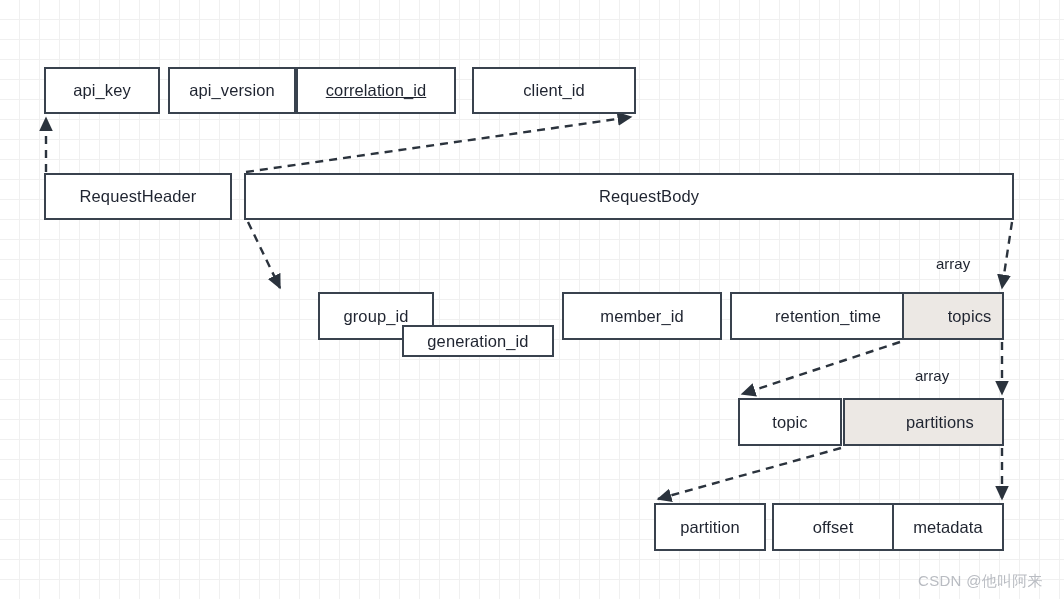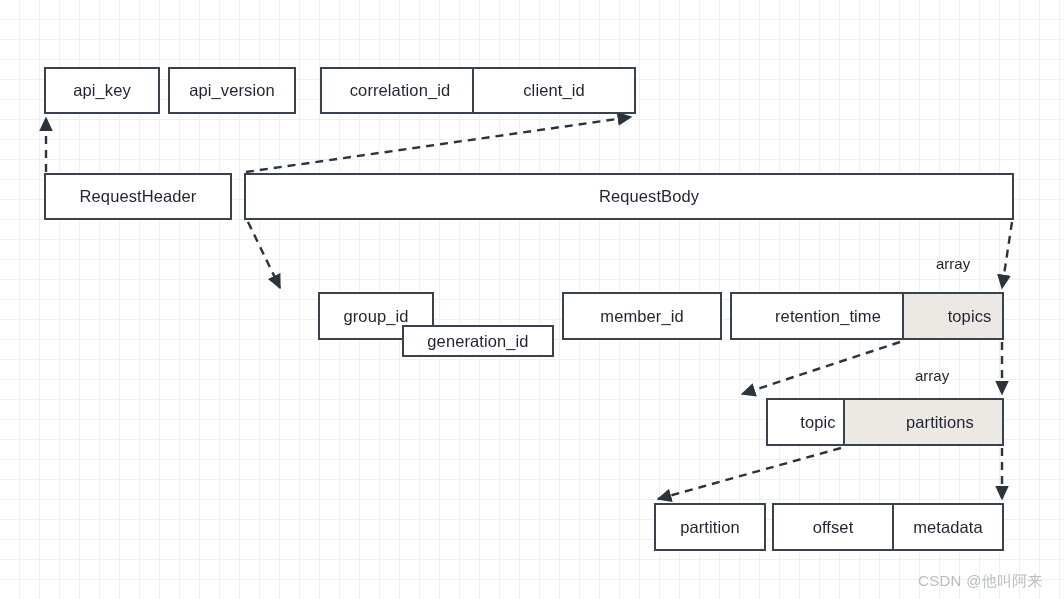--- a/index.html
+++ b/index.html
@@ -85,21 +85,21 @@
       </g>
   </svg>
 
   <div id="node-layer">
       <div class="node" style="left: 44px; top: 67px; width: 116px; height: 47px;">
         <span>api_key</span>
       </div>
       <div class="node" style="left: 168px; top: 67px; width: 128px; height: 47px;">
         <span>api_version</span>
       </div>
-      <div class="node" style="left: 320px; top: 67px; width: 160px; height: 47px;">
+      <div class="node" style="left: 296px; top: 67px; width: 160px; height: 47px; text-decoration: underline;">
         <span>correlation_id</span>
       </div>
       <div class="node" style="left: 472px; top: 67px; width: 164px; height: 47px;">
         <span>client_id</span>
       </div>
       <div class="node" style="left: 44px; top: 173px; width: 188px; height: 47px; align-items: center;">
         <span>RequestHeader</span>
       </div>
       <div class="node" style="left: 244px; top: 173px; width: 770px; height: 47px; padding-left: 40px;">
         <span>RequestBody</span>
@@ -112,21 +112,21 @@
       </div>
       <div class="node" style="left: 562px; top: 292px; width: 160px; height: 48px; justify-content: center;">
         <span>member_id</span>
       </div>
       <div class="node" style="left: 730px; top: 292px; width: 196px; height: 48px;">
         <span>retention_time</span>
       </div>
       <div class="node filled" style="left: 902px; top: 292px; width: 102px; height: 48px;">
         <span>topics</span>
       </div>
-      <div class="node" style="left: 738px; top: 398px; width: 104px; height: 48px; margin-left: 28px;">
+      <div class="node" style="left: 738px; top: 398px; width: 104px; height: 48px;">
         <span>topic</span>
       </div>
       <div class="node filled" style="left: 843px; top: 398px; width: 161px; height: 48px;">
         <span>partitions</span>
       </div>
       <div class="node" style="left: 654px; top: 503px; width: 112px; height: 48px;">
         <span>partition</span>
       </div>
       <div class="node" style="left: 772px; top: 503px; width: 122px; height: 48px;">
         <span>offset</span>

